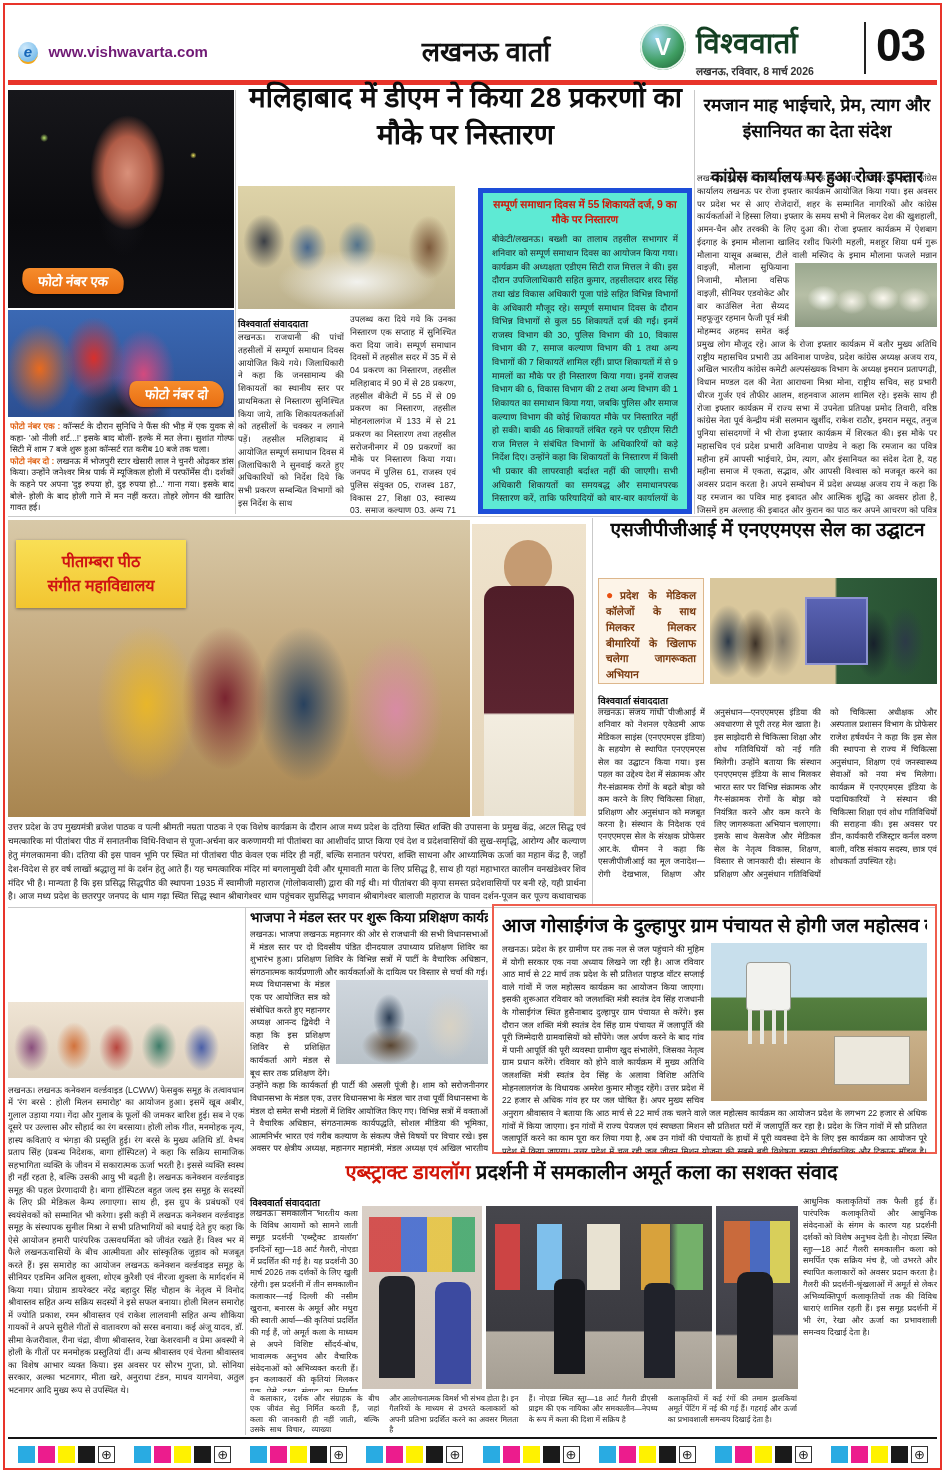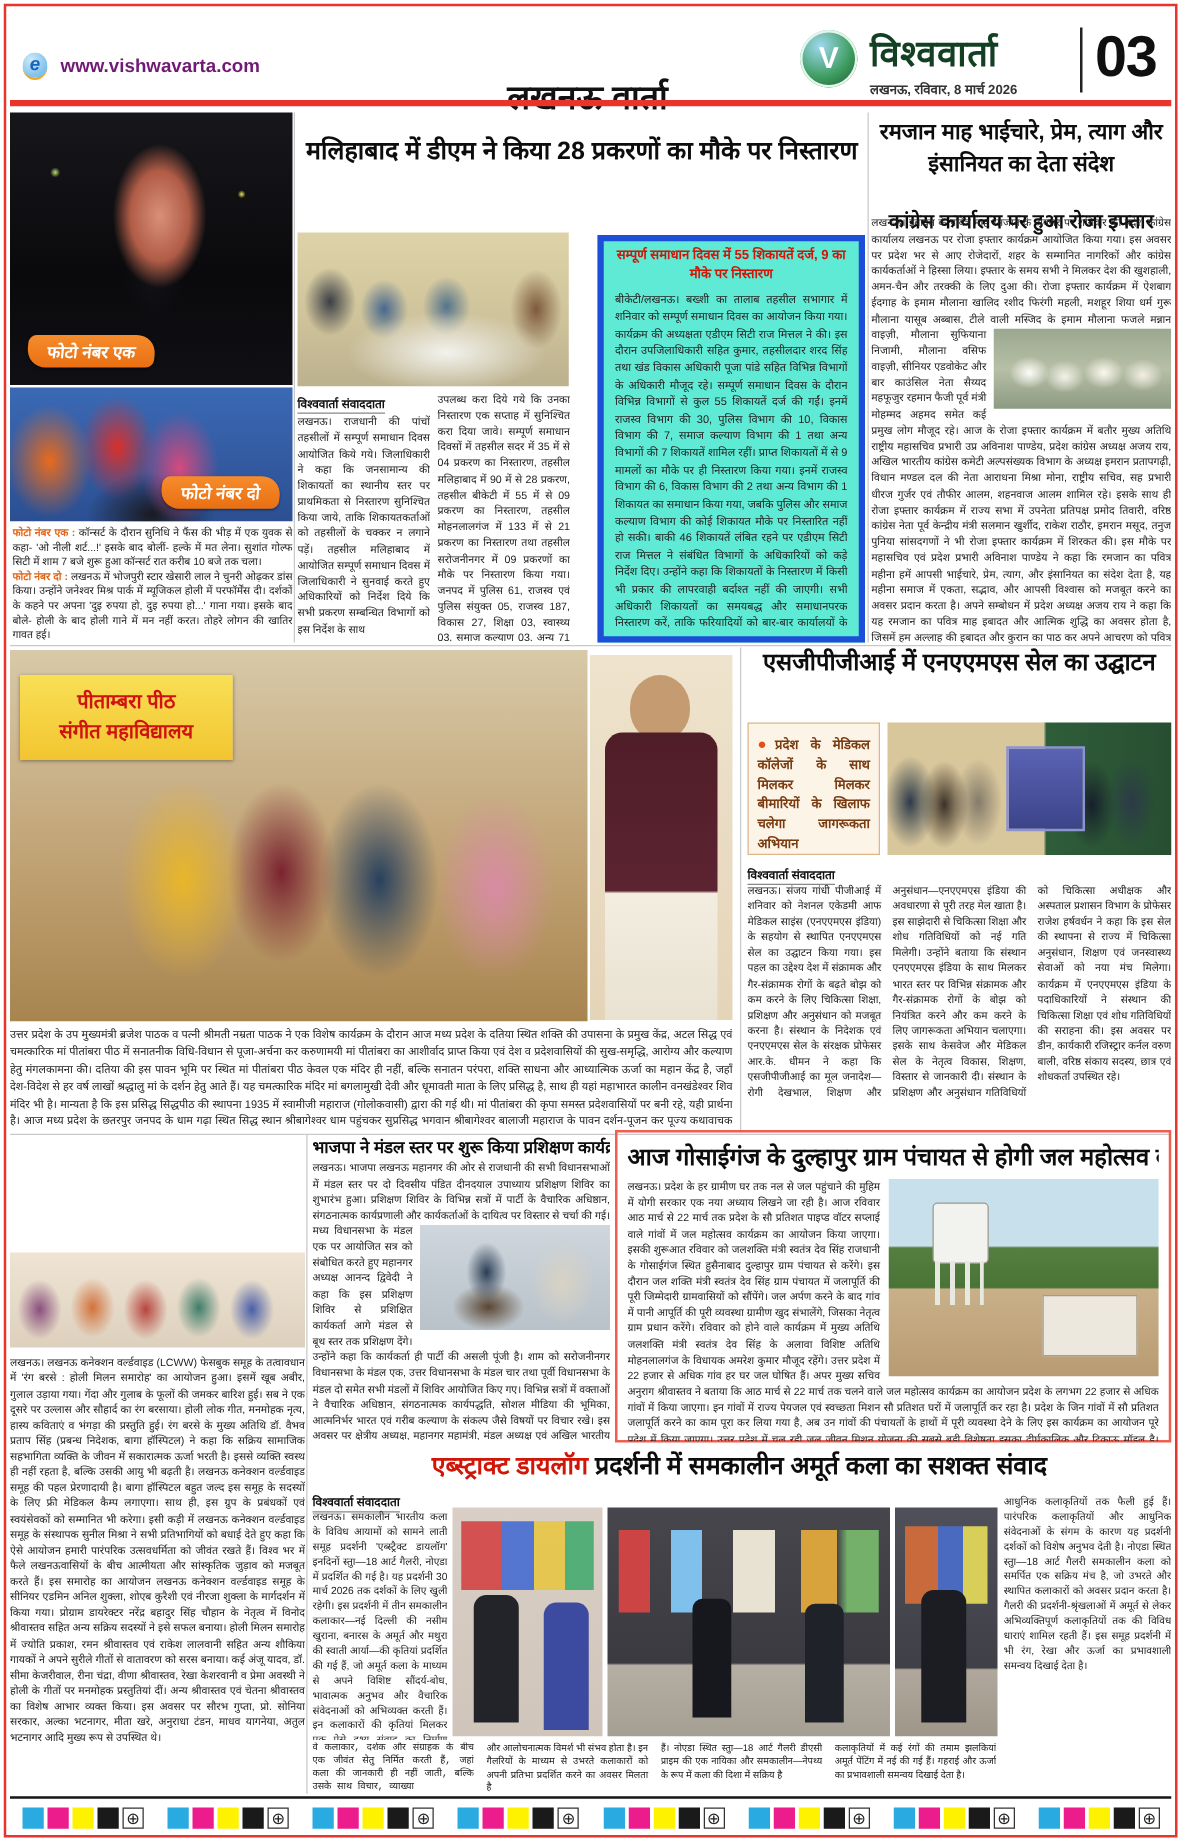--- a/index.html
+++ b/index.html
@@ -114,42 +114,42 @@
 </head>
 <body>
 
 <div class="page">
   <div class="frame"></div>
 
   <div class="abs" style="left:18px;top:42px;">
     <span class="e-icon">e</span>
     <span class="site">www.vishwavarta.com</span>
   </div>
-  <div class="abs masthead center" style="left:320px;top:32px;width:300px;margin-top:26px;">लखनऊ वार्ता</div>
+  <div class="abs masthead center" style="left:336px;top:32px;width:300px;">लखनऊ वार्ता</div>
   <div class="abs logo-circle" style="left:640px;top:24px;">V</div>
   <div class="abs" style="left:696px;top:22px;">
     <div class="brand">विश्ववार्ता</div>
     <div class="brand-sub">लखनऊ,  रविवार, 8 मार्च 2026</div>
   </div>
   <div class="abs" style="left:864px;top:22px;width:2px;height:52px;background:#222;"></div>
   <div class="abs pageno" style="left:876px;top:18px;">03</div>
   <div class="abs rule-red" style="left:8px;top:80px;width:929px;height:5px;"></div>
 
   <div class="abs ph concert" style="left:8px;top:90px;width:226px;height:218px;">
     <div class="badge" style="left:14px;bottom:14px;">फोटो नंबर एक</div>
   </div>
   <div class="abs ph holi" style="left:8px;top:310px;width:226px;height:107px;">
     <div class="badge" style="right:10px;bottom:10px;">फोटो नंबर दो</div>
   </div>
   <div class="abs j" style="left:10px;top:421px;width:224px;height:92px;font-size:8.4px;line-height:1.38;">
     <span class="bold" style="color:#e0661a;">फोटो नंबर एक :</span><span> कॉन्सर्ट के दौरान सुनिधि ने फैंस की भीड़ में एक युवक से कहा- 'ओ नीली शर्ट...!' इसके बाद बोलीं- हल्के में मत लेना। सुशांत गोल्फ सिटी में शाम 7 बजे शुरू हुआ कॉन्सर्ट रात करीब 10 बजे तक चला।</span><br>
     <span class="bold" style="color:#e0661a;">फोटो नंबर दो :</span><span> लखनऊ में भोजपुरी स्टार खेसारी लाल ने चुनरी ओढ़कर डांस किया। उन्होंने जनेश्वर मिश्र पार्क में म्यूजिकल होली में परफॉर्मेंस दी। दर्शकों के कहने पर अपना 'दुइ रुपया हो, दुइ रुपया हो...' गाना गया। इसके बाद बोले- होली के बाद होली गाने में मन नहीं करत। तोहरे लोगन की खातिर गावत हई।</span>
   </div>
 
-  <div class="abs hl center" style="left:238px;top:108px;width:455px;height:90px;font-size:20px;line-height:1.32;overflow:hidden;">मलिहाबाद में डीएम ने किया 28 प्रकरणों का मौके पर निस्तारण</div>
+  <div class="abs hl center" style="left:238px;top:80px;width:455px;height:90px;font-size:28px;line-height:1.32;overflow:hidden;">मलिहाबाद में डीएम ने किया 28 प्रकरणों का मौके पर निस्तारण</div>
   <div class="abs ph meeting" style="left:238px;top:186px;width:217px;height:123px;"></div>
   <div class="abs" style="left:238px;top:313px;">
     <span class="byline">विश्ववार्ता संवाददाता</span>
   </div>
   <div class="abs j" style="left:238px;top:331px;width:106px;height:182px;font-size:8.5px;">लखनऊ। राजधानी की पांचों तहसीलों में सम्पूर्ण समाधान दिवस आयोजित किये गये। जिलाधिकारी ने कहा कि जनसामान्य की शिकायतों का स्थानीय स्तर पर प्राथमिकता से निस्तारण सुनिश्चित किया जाये, ताकि शिकायतकर्ताओं को तहसीलों के चक्कर न लगाने पड़ें। तहसील मलिहाबाद में आयोजित सम्पूर्ण समाधान दिवस में जिलाधिकारी ने सुनवाई करते हुए अधिकारियों को निर्देश दिये कि सभी प्रकरण सम्बन्धित विभागों को इस निर्देश के साथ</div>
   <div class="abs j" style="left:350px;top:313px;width:106px;height:200px;font-size:8.5px;">उपलब्ध करा दिये गये कि उनका निस्तारण एक सप्ताह में सुनिश्चित करा दिया जावे। सम्पूर्ण समाधान दिवसों में तहसील सदर में 35 में से 04 प्रकरण का निस्तारण, तहसील मलिहाबाद में 90 में से 28 प्रकरण, तहसील बीकेटी में 55 में से 09 प्रकरण का निस्तारण, तहसील मोहनलालगंज में 133 में से 21 प्रकरण का निस्तारण तथा तहसील सरोजनीनगर में 09 प्रकरणों का मौके पर निस्तारण किया गया। जनपद में पुलिस 61, राजस्व एवं पुलिस संयुक्त 05, राजस्व 187, विकास 27, शिक्षा 03, स्वास्थ्य 03, समाज कल्याण 03, अन्य 71 प्रार्थना पत्र प्राप्त हुए। समाधान दिवस में जो प्रकरण निस्तारित नहीं हो सके उनके समयबद्ध निस्तारण हेतु सम्बन्धित विभागों को निर्देशित किया गया।</div>
   <div class="abs newsbox" style="left:478px;top:188px;width:214px;height:326px;">
     <div class="bt">सम्पूर्ण समाधान दिवस में 55 शिकायतें दर्ज, 9 का मौके पर निस्तारण</div>
     <div class="bb" style="height:270px;">बीकेटी/लखनऊ। बख्शी का तालाब तहसील सभागार में शनिवार को सम्पूर्ण समाधान दिवस का आयोजन किया गया। कार्यक्रम की अध्यक्षता एडीएम सिटी राज मित्तल ने की। इस दौरान उपजिलाधिकारी सहित कुमार, तहसीलदार शरद सिंह तथा खंड विकास अधिकारी पूजा पांडे सहित विभिन्न विभागों के अधिकारी मौजूद रहे। सम्पूर्ण समाधान दिवस के दौरान विभिन्न विभागों से कुल 55 शिकायतें दर्ज की गईं। इनमें राजस्व विभाग की 30, पुलिस विभाग की 10, विकास विभाग की 7, समाज कल्याण विभाग की 1 तथा अन्य विभागों की 7 शिकायतें शामिल रहीं। प्राप्त शिकायतों में से 9 मामलों का मौके पर ही निस्तारण किया गया। इनमें राजस्व विभाग की 6, विकास विभाग की 2 तथा अन्य विभाग की 1 शिकायत का समाधान किया गया, जबकि पुलिस और समाज कल्याण विभाग की कोई शिकायत मौके पर निस्तारित नहीं हो सकी। बाकी 46 शिकायतें लंबित रहने पर एडीएम सिटी राज मित्तल ने संबंधित विभागों के अधिकारियों को कड़े निर्देश दिए। उन्होंने कहा कि शिकायतों के निस्तारण में किसी भी प्रकार की लापरवाही बर्दाश्त नहीं की जाएगी। सभी अधिकारी शिकायतों का समयबद्ध और समाधानपरक निस्तारण करें, ताकि फरियादियों को बार-बार कार्यालयों के चक्कर न लगाने पड़ें।</div>
   </div>

